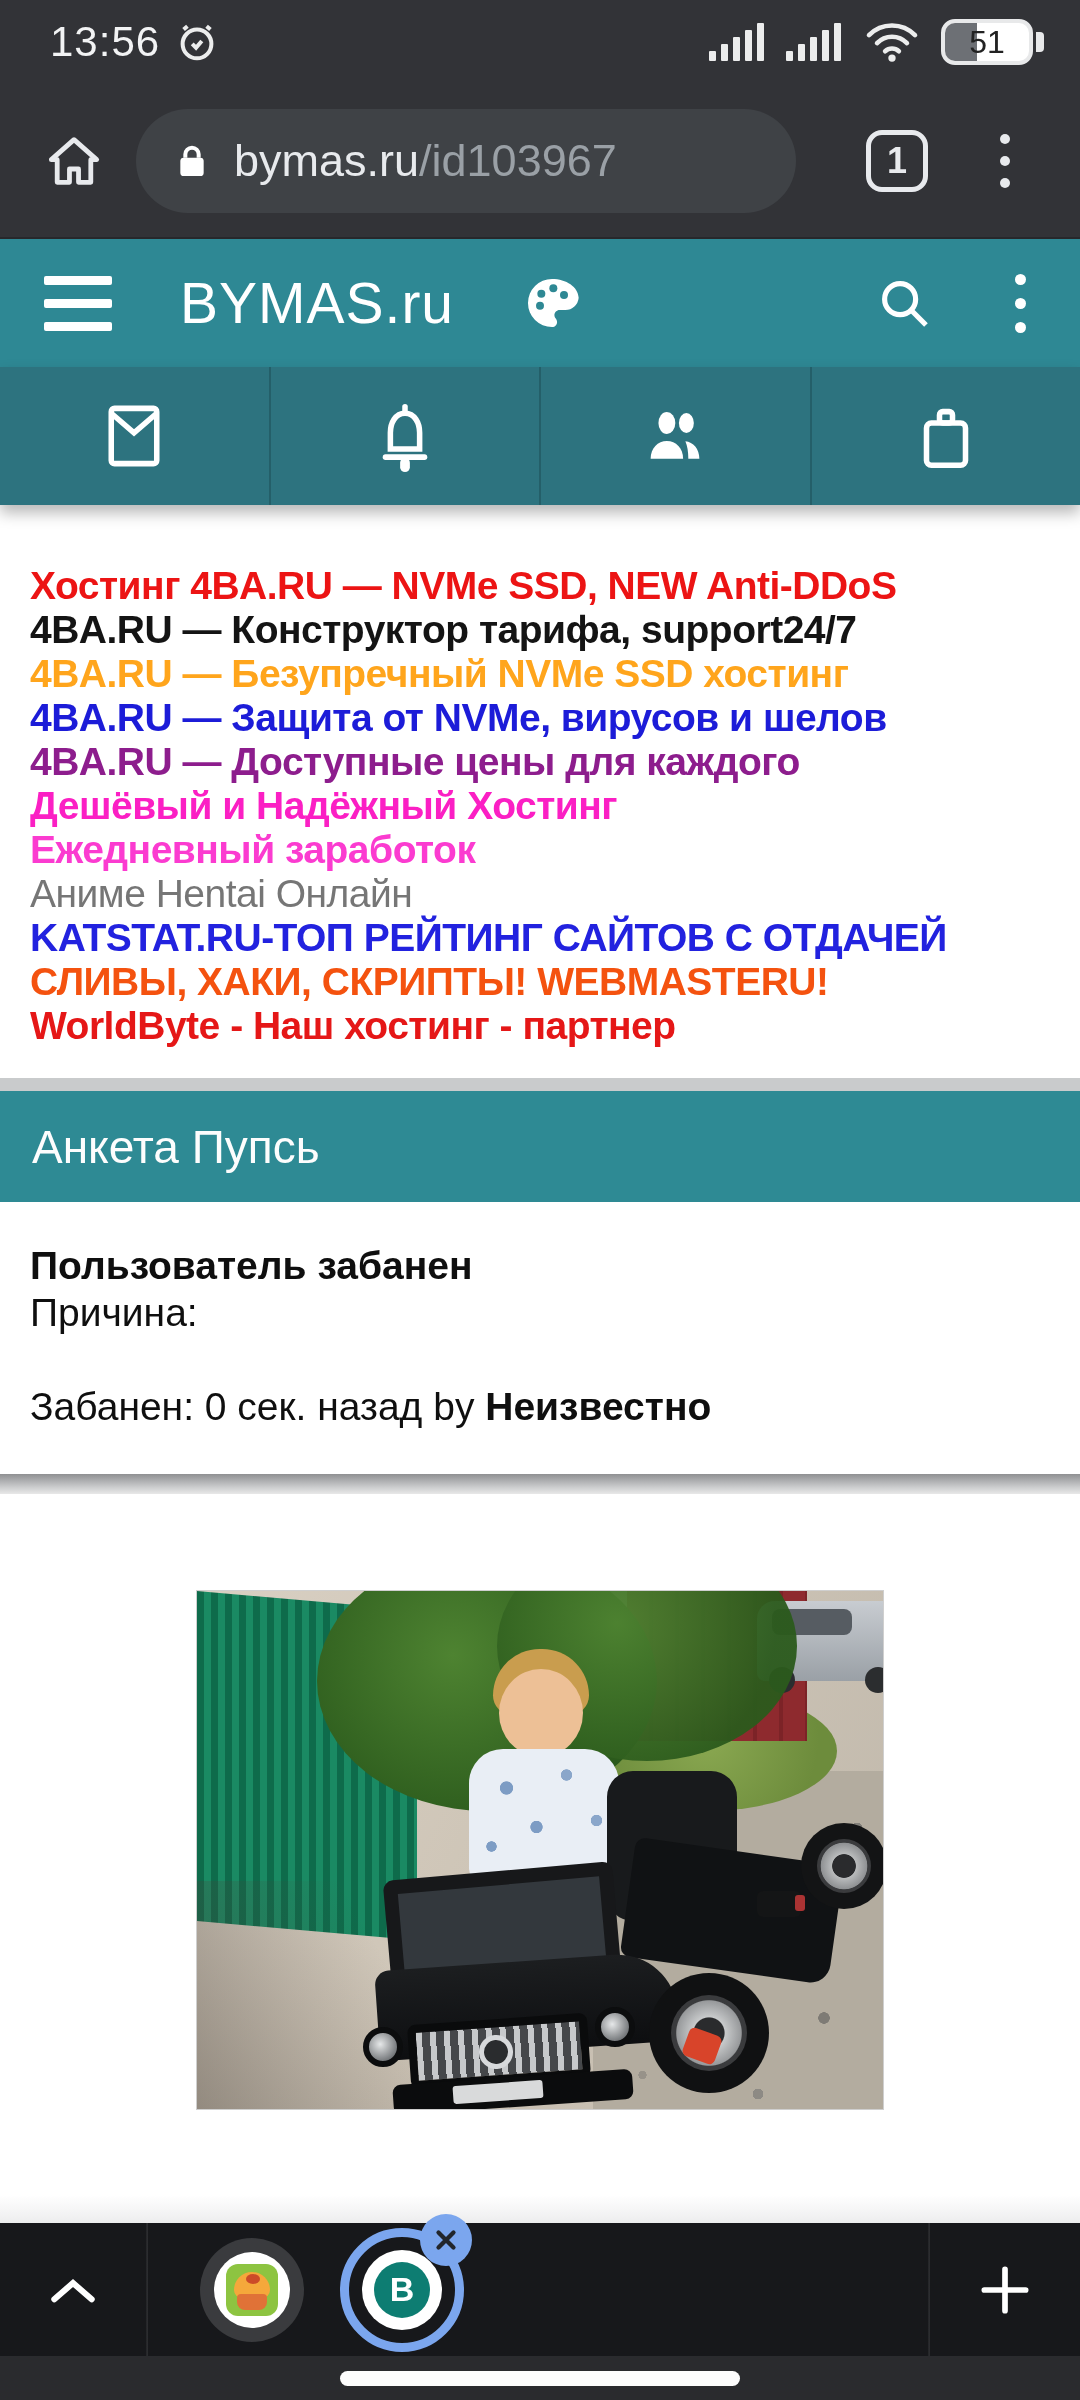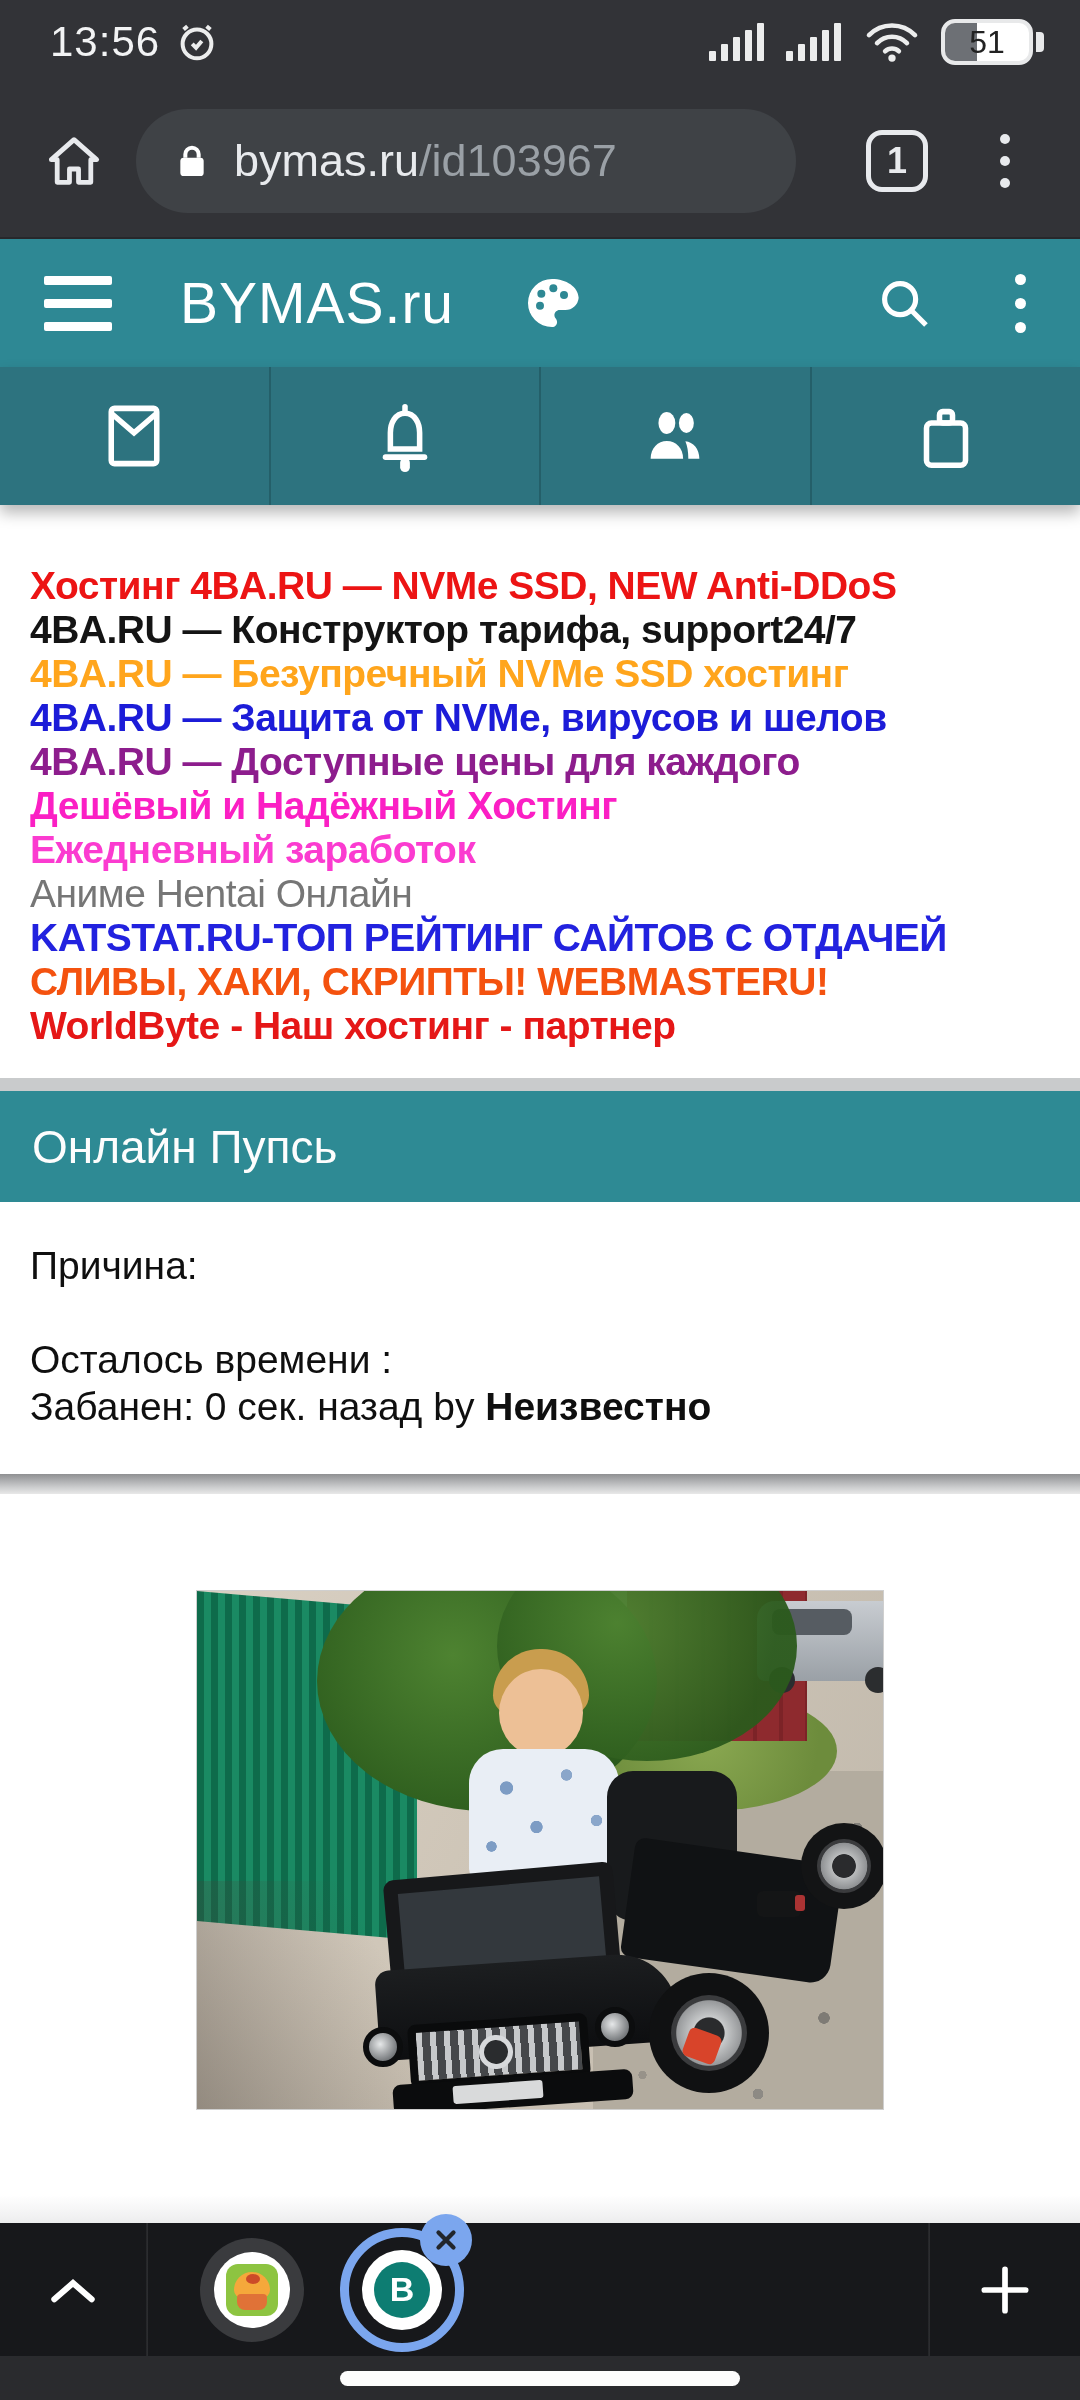--- a/index.html
+++ b/index.html
@@ -266,27 +266,27 @@
   <div class="ad" style="color: rgb(251, 31, 196);">Дешёвый и Надёжный Хостинг</div>
   <div class="ad" style="color: rgb(251, 59, 208);">Ежедневный заработок</div>
   <div class="ad regular" style="color: rgb(118, 118, 118);">Аниме Hentai Онлайн</div>
   <div class="ad" style="color: rgb(34, 34, 223);">KATSTAT.RU-ТОП РЕЙТИНГ САЙТОВ С ОТДАЧЕЙ</div>
   <div class="ad" style="color: rgb(244, 82, 15);">СЛИВЫ, ХАКИ, СКРИПТЫ! WEBMASTERU!</div>
   <div class="ad" style="color: rgb(229, 23, 23);">WorldByte - Наш хостинг - партнер</div>
 </div>
 
 <div class="sep-top"></div>
 <div class="banner">
-  <span class="banner-title">Онлайн Пупсь</span>
+  <span class="banner-title">Анкета Пупсь</span>
 </div>
 
 <div class="ban">
+  <div class="b">Пользователь забанен</div>
   <div>Причина:</div>
   <div class="gap"></div>
-  <div>Осталось времени :</div>
   <div><span>Забанен: 0 сек. назад by </span><span class="b">Неизвестно</span></div>
 </div>
 <div class="sep-bottom"></div>
 
 <div class="photo-wrap">
   <div class="photo">
     <div class="ph fence-green"></div>
     <div class="ph stones"></div>
     <div class="ph grass"></div>
     <div class="ph fence-red"></div>

